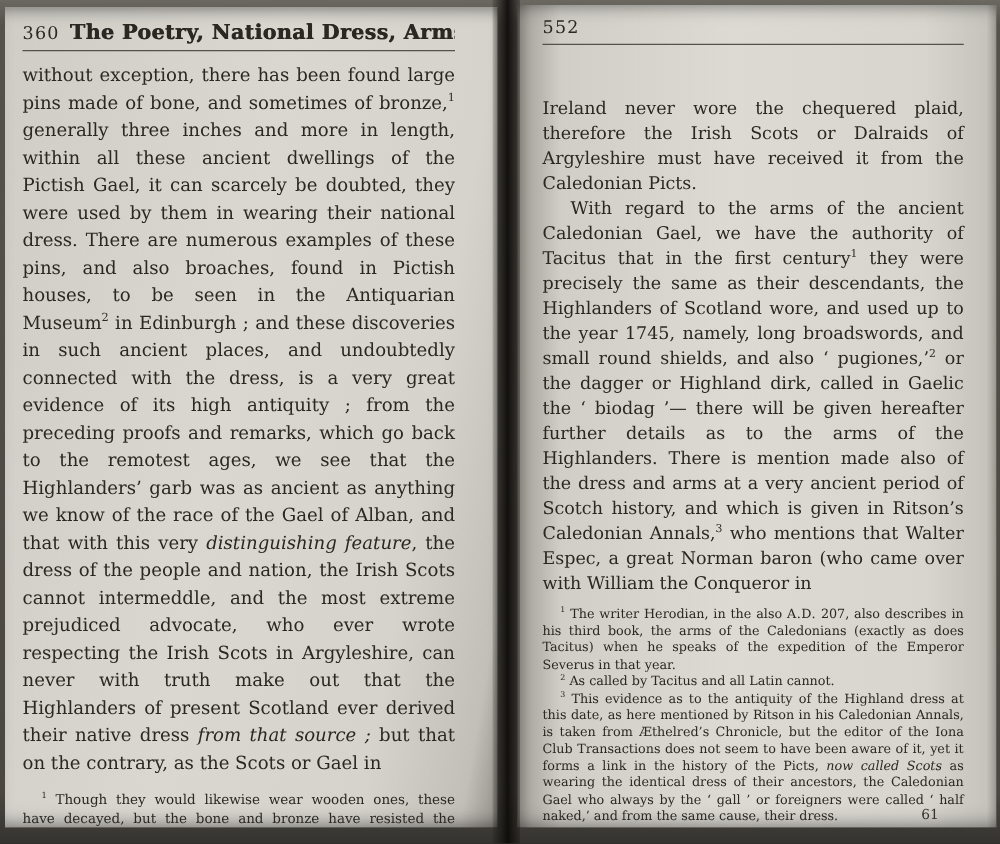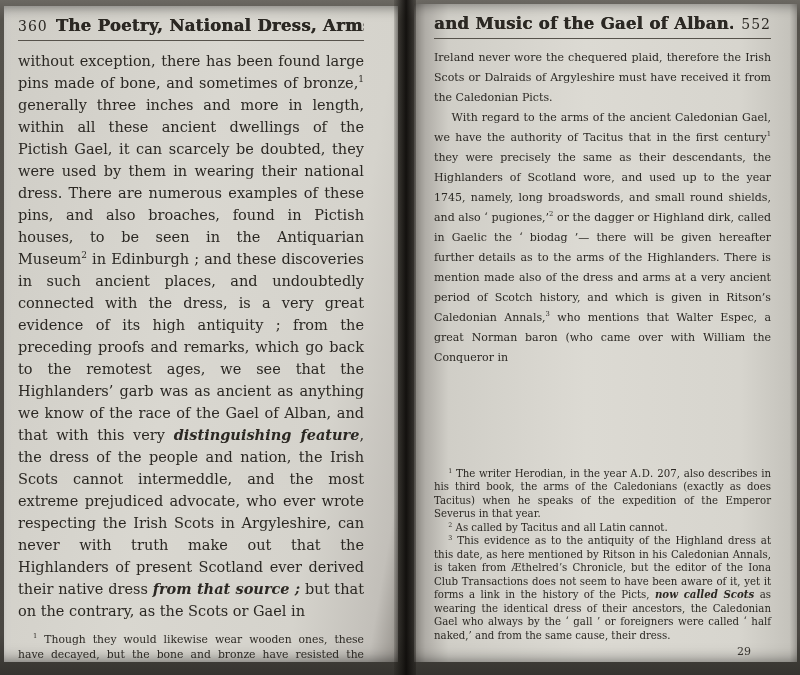--- a/index.html
+++ b/index.html
@@ -79,30 +79,30 @@
     background: #56524b;
     margin: 4px 0 9px 0;
     flex: 0 0 auto;
   }
 
   .body-text {
     text-align: justify;
     flex: 0 0 auto;
   }
   .left .body-text { font-size: 14.5px; line-height: 22px; }
-  .right .body-text { font-size: 11px; line-height: 20px; }
+  .right .body-text { font-size: 14px; line-height: 20px; margin-top: 32px; }
   .body-text p { margin: 0; }
   .body-text p.indent { text-indent: 1.6em; }
 
   sup {
     font-size: 0.62em;
     line-height: 0;
     vertical-align: super;
   }
-  i { font-style: italic; font-weight: bold; }
+  i { font-style: italic; }
   .sc { font-variant: small-caps; letter-spacing: 0.4px; }
 
   .footnotes {
     margin-top: auto;
     text-align: justify;
     flex: 0 0 auto;
   }
   .left .footnotes { font-size: 10.8px; line-height: 15px; padding-top: 10px; }
   .right .footnotes { font-size: 10.2px; line-height: 13.5px; padding-top: 8px; }
   .footnotes p { margin: 0; text-indent: 1.4em; }
@@ -131,29 +131,28 @@
       </div>
     <div class="footnotes">
         <p><sup>1</sup><span> Though they would likewise wear wooden ones, these have decayed, but the bone and bronze have resisted the waste of ages.</span></p>
       </div>
   </section>
 
   <div class="gutter"></div>
 
   <section class="page right">
     <header class="page-header">
-      <span class="running-title">and Music of the Gael of Alban.</span>
       <span class="folio">552</span>
     </header>
     <div class="header-rule"></div>
     <div class="body-text">
         <p><span>Ireland never wore the chequered plaid, therefore the Irish Scots or Dalraids of Argyleshire must have received it from the Caledonian Picts.</span></p>
         <p class="indent"><span>With regard to the arms of the ancient Caledonian Gael, we have the authority of Tacitus that in the first century</span><sup>1</sup><span> they were precisely the same as their descendants, the Highlanders of Scotland wore, and used up to the year 1745, namely, long broadswords, and small round shields, and also ‘ pugiones,’</span><sup>2</sup><span> or the dagger or Highland dirk, called in Gaelic the ‘ biodag ’— there will be given hereafter further details as to the arms of the Highlanders. There is mention made also of the dress and arms at a very ancient period of Scotch history, and which is given in Ritson’s Caledonian Annals,</span><sup>3</sup><span> who mentions that Walter Espec, a great Norman baron (who came over with William the Conqueror in</span></p>
       </div>
     <div class="footnotes">
-        <p><sup>1</sup><span> The writer Herodian, in the year </span><span class="sc">A.D.</span><span> 207, also describes in his third book, the arms of the Caledonians (exactly as does Tacitus) when he speaks of the expedition of the Emperor Severus in that year.</span></p>
+        <p><sup>1</sup><span> The writer Herodian, in the also </span><span class="sc">A.D.</span><span> 207, also describes in his third book, the arms of the Caledonians (exactly as does Tacitus) when he speaks of the expedition of the Emperor Severus in that year.</span></p>
         <p><sup>2</sup><span> As called by Tacitus and all Latin cannot.</span></p>
         <p><sup>3</sup><span> This evidence as to the antiquity of the Highland dress at this date, as here mentioned by Ritson in his Caledonian Annals, is taken from Æthelred’s Chronicle, but the editor of the Iona Club Transactions does not seem to have been aware of it, yet it forms a link in the history of the Picts, </span><i>now called Scots</i><span> as wearing the identical dress of their ancestors, the Caledonian Gael who always by the ‘ gall ’ or foreigners were called ‘ half naked,’ and from the same cause, their dress.</span></p>
       </div>
-    <div class="signature-mark">29</div>
+    <div class="signature-mark">61</div>
   </section>
 
 </div>
 
 </body></html>

